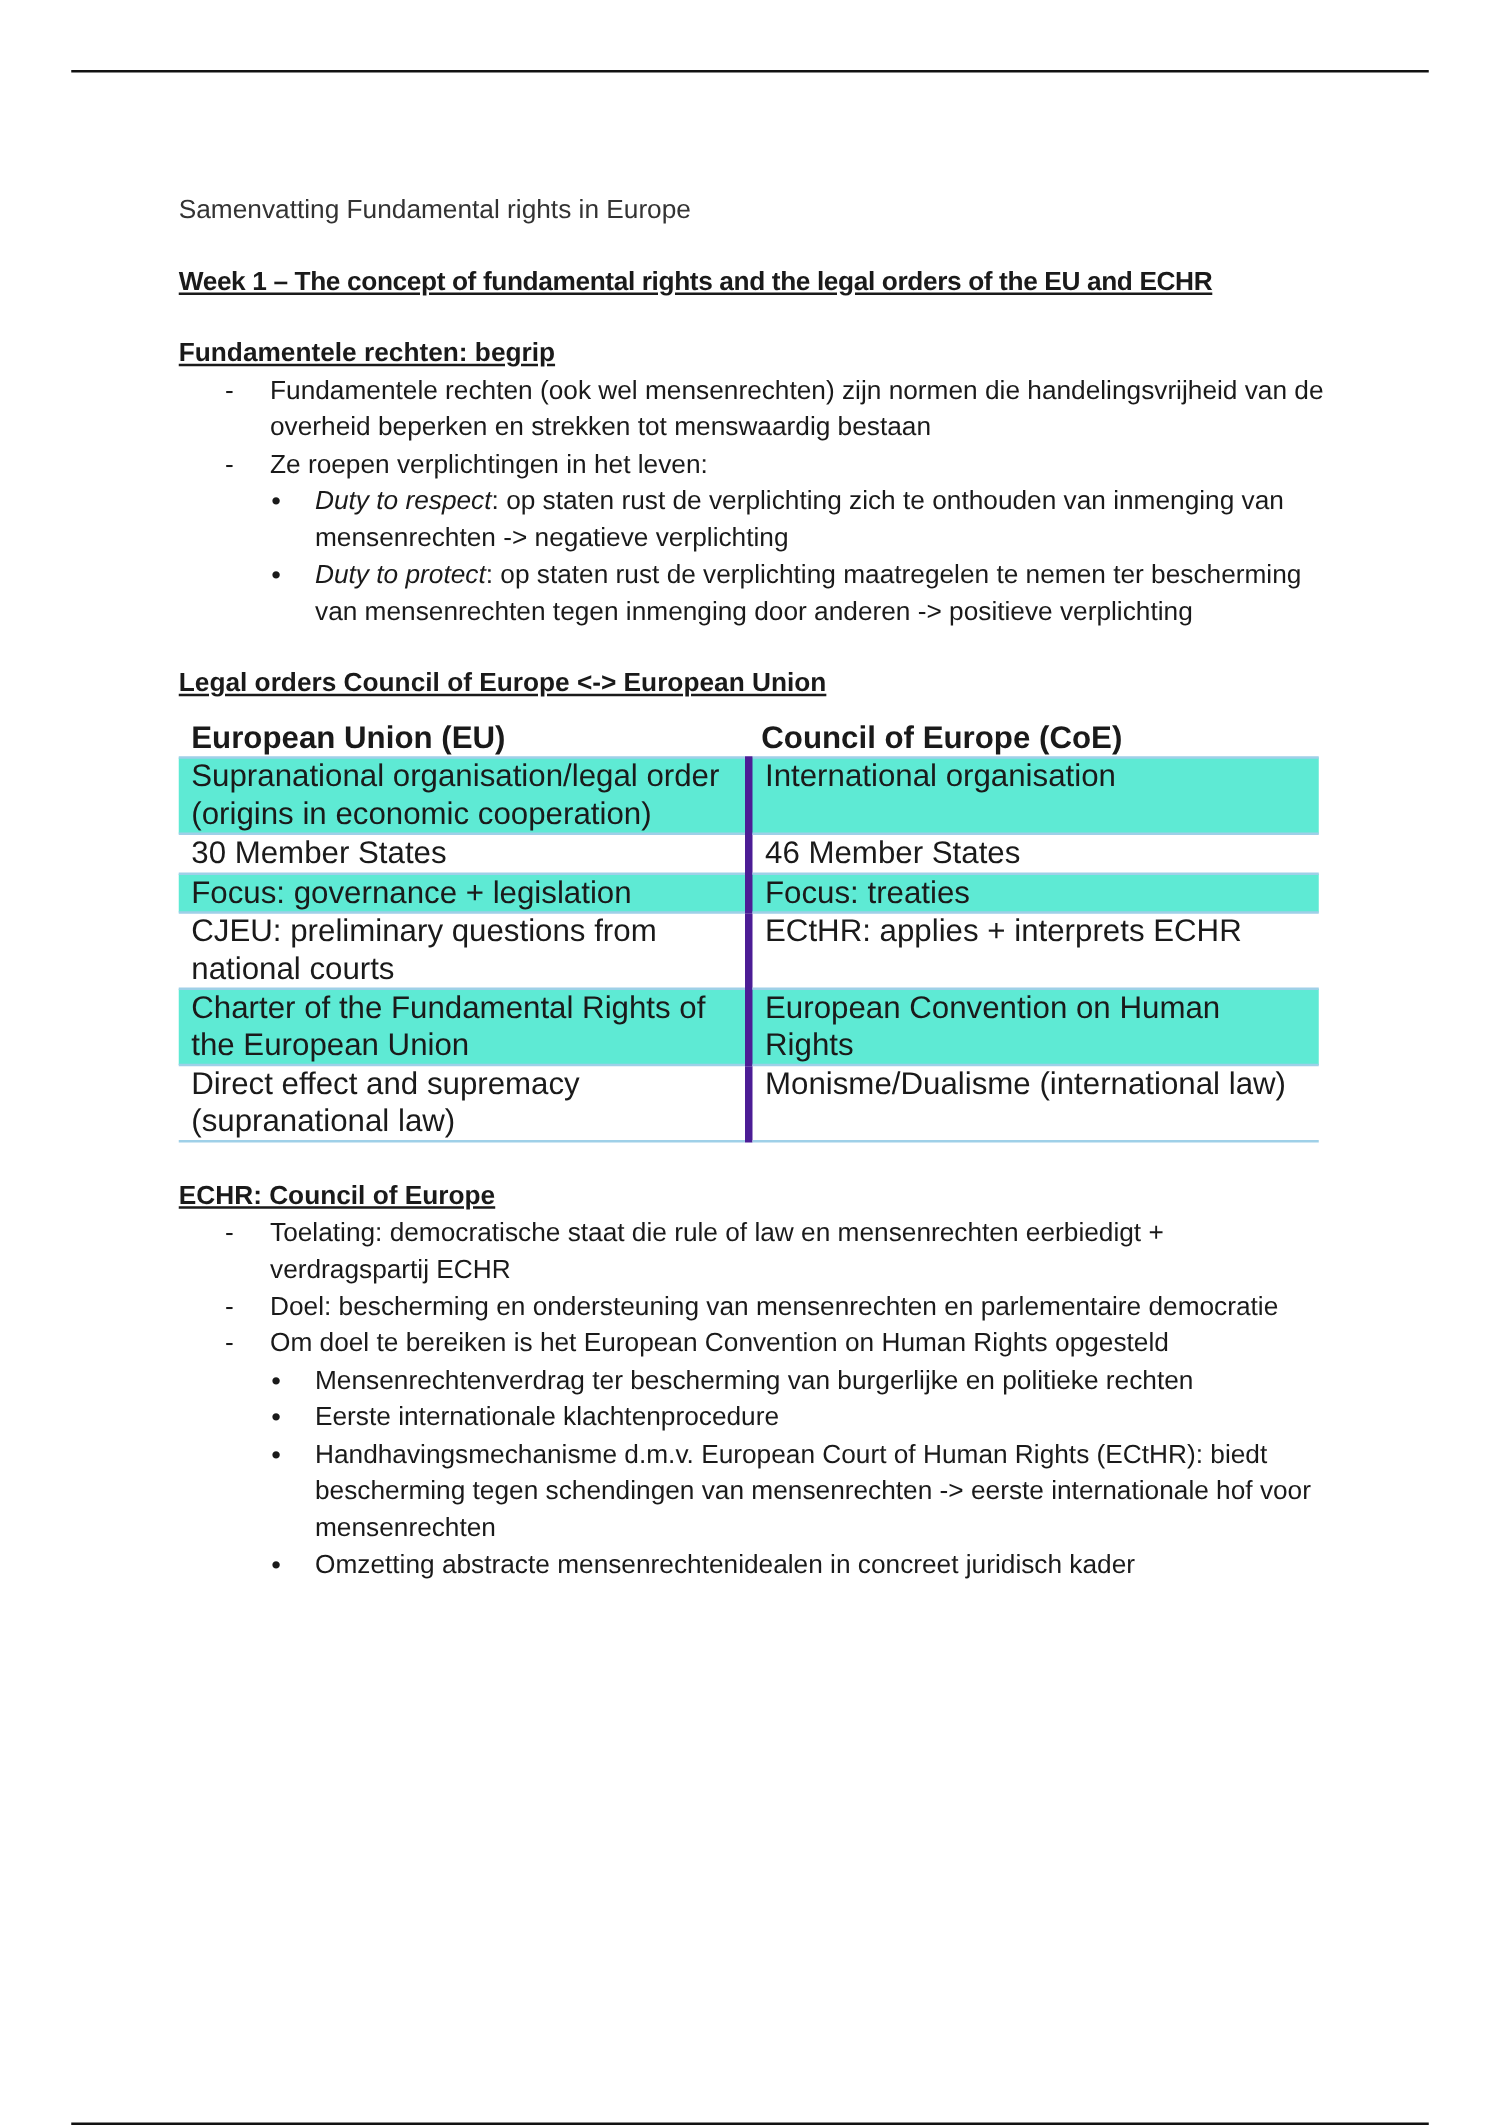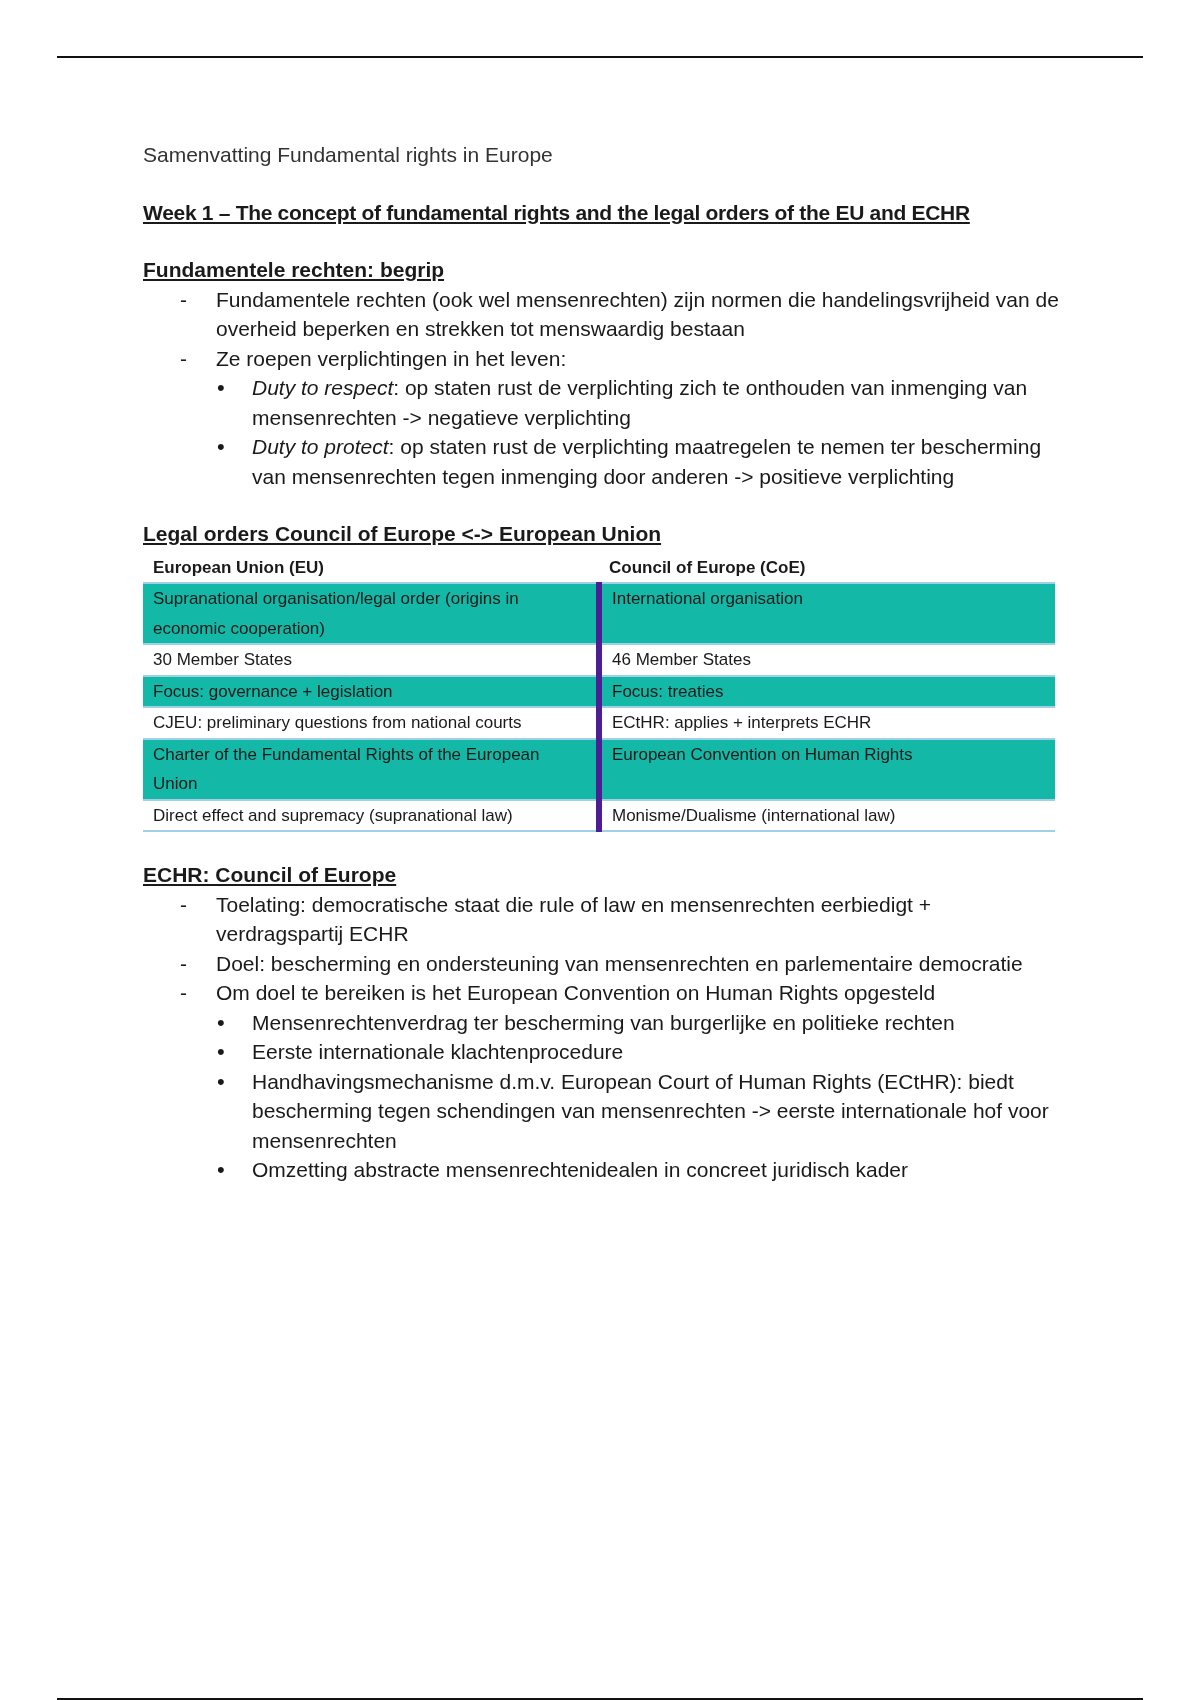--- a/index.html
+++ b/index.html
@@ -1,38 +1,38 @@
 <!DOCTYPE html>
 <html><head>
 <meta charset="utf-8">
 <style>
   html, body { margin:0; padding:0; background:#fff; }
   body { width:1200px; height:1700px; position:relative; font-family:"Liberation Sans", sans-serif; color:#1a1a1a; overflow:hidden; }
   .rule { position:absolute; left:57px; width:1086px; height:2px; background:#111; }
   .rule.top { top:56px; }
   .rule.bottom { top:1698px; }
-  .page { position:absolute; left:143px; top:140px; width:920px; font-size:21px; line-height:29.5px; }
+  .page { position:absolute; left:143px; top:153px; width:920px; font-size:21px; line-height:29.5px; }
   .title { color:#333; margin:0; }
   .week { font-weight:bold; text-decoration:underline; margin:28px 0 0 0; letter-spacing:-0.3px; }
   .h { font-weight:bold; margin:0;text-decoration:underline; }
   .sec { margin-top:28px; }
   ul.dash { list-style:none; margin:0; padding:0 0 0 73px; }
   ul.dash > li { position:relative; }
   ul.dash > li::before { content:"-"; position:absolute; left:-36px; }
   ul.dot { list-style:none; margin:0; padding:0 0 0 36px; }
   ul.dot > li { position:relative; }
   ul.dot > li::before { content:"\2022"; position:absolute; left:-35px; font-size:22px; }
   em { font-style:italic; }
-  table { border-collapse:collapse; width:912px; margin-top:4px; font-size:17px; line-height:29.5px; }
+  table { border-collapse:collapse; width:912px; margin-top:14px; font-size:25px; line-height:29.5px; }
   th, td { text-align:left; vertical-align:top; padding:0 10px; width:50%; }
   th { font-weight:bold; border-bottom:2px solid #9fd0e8; }
   td { border-bottom:2px solid #9fd0e8; }
   td + td, th + th { border-left:6px solid #4c1d95; }
   th + th { border-left:none; }
-  tr.band td { background:#14b8a6; }
+  tr.band td { background:#5eead4; }
 </style>
 </head>
 <body>
 
 <div class="rule top"></div>
 
 <div class="page">
   <p class="title">Samenvatting Fundamental rights in Europe</p>
   <p class="week">Week 1 – The concept of fundamental rights and the legal orders of the EU and ECHR</p>
 

